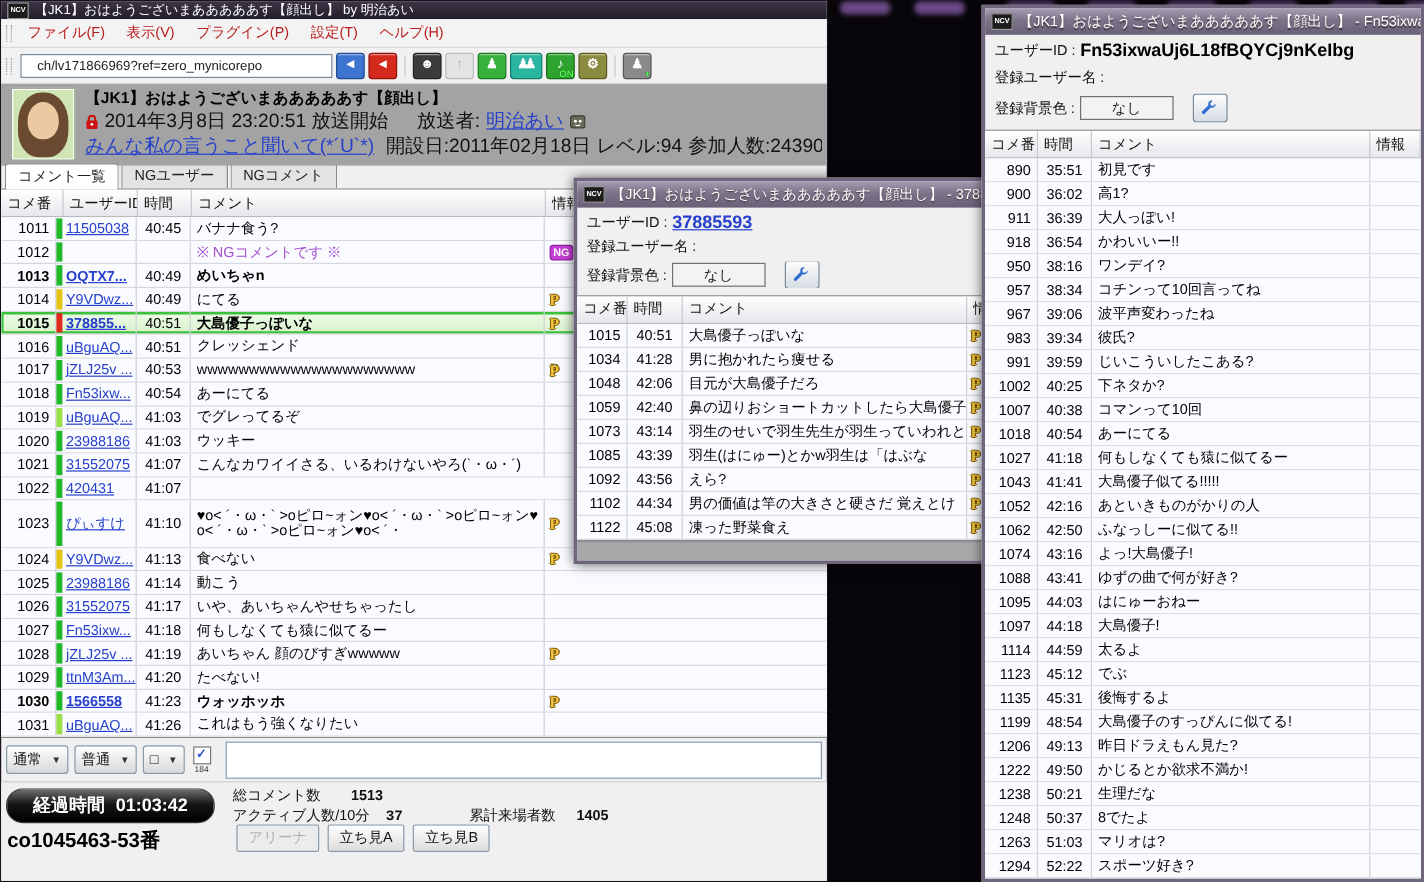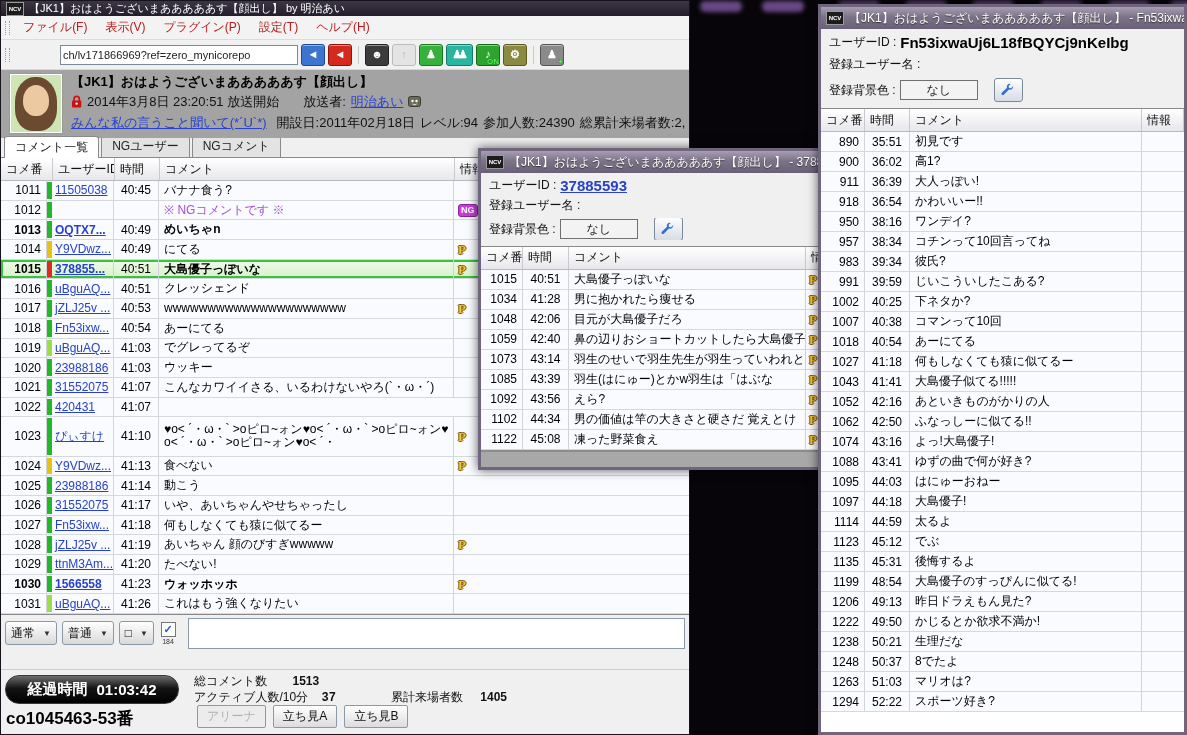--- a/index.html
+++ b/index.html
@@ -26,41 +26,41 @@
            justify-content:center;letter-spacing:0;line-height:1;}
 
   
   .menubar{height:23px;background:#f3f3f3;border-bottom:1px solid #dcdcdc;
            display:flex;align-items:center;font-size:12px;flex:none;}
   .grip{width:3px;height:14px;border-left:1px dotted #9a9a9a;border-right:1px dotted #9a9a9a;
         margin:0 4px;flex:none;}
   .menu-item{padding:2px 9px;color:#b91c1c;}
   .toolbar{height:29px;background:#f1f1f1;border-bottom:1px solid #d8d8d8;
            display:flex;align-items:center;gap:3px;flex:none;}
-  .addr{width:232px;height:18px;border:1px solid #7a8a99;font-size:11px;padding:0 2px;
-        font-family:"Liberation Sans",sans-serif;color:#222;margin-left:43px;}
+  .addr{width:232px;height:18px;border:1px solid #7a8a99;font-size:11px;padding:0 13px;
+        font-family:"Liberation Sans",sans-serif;color:#222;}
   .tbtn{width:22px;height:20px;border:1px solid #777;border-radius:3px;display:flex;
         align-items:center;justify-content:center;color:#fff;font-size:11px;font-weight:bold;
         box-shadow:inset 0 1px 0 rgba(255,255,255,.45);position:relative;flex:none;line-height:1;}
   .tbtn.dis{box-shadow:none;}
   .tbtn .tsub{position:absolute;right:0;bottom:-1px;font-size:8px;color:#5f5;line-height:1;
               text-shadow:0 0 1px #030;}
   .tbtn.squeeze{letter-spacing:-4px;padding-right:3px;}
   .tsep{width:1px;height:18px;background:#c8c8c8;margin:0 3px;flex:none;}
 
   
   .infopanel{height:66px;position:relative;padding:2px 4px 0 70px;flex:none;background:#a3a3a3;}
   .avatar{position:absolute;left:8px;top:3px;width:52px;height:59px;background:#cfe6b4;
           border:1px solid #999;box-shadow:0 0 0 1px #fff inset;overflow:hidden;}
   .avatar .hair{position:absolute;left:5px;top:3px;width:42px;height:54px;
                 border-radius:46% 46% 40% 40%;background:#6b4a32;}
   .avatar .face{position:absolute;left:13px;top:11px;width:26px;height:31px;
                 border-radius:50% 50% 46% 46%;background:#ecc9a0;}
   .bc-title{font-size:13px;font-weight:bold;line-height:19px;white-space:nowrap;overflow:hidden;}
-  .bc-line{font-size:13px;line-height:21px;display:flex;align-items:center;gap:5px;
+  .bc-line{font-size:16px;line-height:21px;display:flex;align-items:center;gap:5px;
            white-space:nowrap;overflow:hidden;color:#111;}
   .blink{color:#2741cc;text-decoration:underline;}
   .sp{display:inline-block;width:14px;}
 
   
   .tabbar{height:19px;display:flex;align-items:flex-end;gap:2px;padding-left:3px;flex:none;}
   .tab{border:1px solid #8a8a8a;border-bottom:none;border-radius:3px 3px 0 0;background:#e3e3e3;
        font-size:12px;padding:1px 10px 2px;color:#222;}
   .tab.active{background:#fff;position:relative;top:1px;padding-top:2px;}
 
@@ -111,21 +111,21 @@
            background:linear-gradient(#fefefe,#d9d9d9);font-size:12px;display:flex;
            align-items:center;padding:0 5px;gap:8px;color:#111;}
   .dropbtn .arr{font-size:8px;color:#333;}
   .chkwrap{display:flex;flex-direction:column;align-items:center;width:18px;line-height:1;}
   .chkbox{width:13px;height:13px;border:1px solid #777;background:#fff;color:#2b57cc;
           font-size:11px;font-weight:bold;display:flex;align-items:center;justify-content:center;}
   .chklabel{font-size:7px;color:#333;margin-top:1px;}
   .cinput{flex:1;height:29px;background:#fff;border:1px solid #8a9aaa;margin-left:6px;}
 
   
-  .statusarea{flex:1;position:relative;border-top:1px solid #cfcfcf;background:#f0f0f0;margin-top:18px;}
+  .statusarea{flex:1;position:relative;border-top:1px solid #cfcfcf;background:#f0f0f0;}
   .pill{position:absolute;left:4px;top:5px;width:172px;height:27px;border-radius:14px;
         background:linear-gradient(#6e6e6e,#151515 45%,#000);border:1px solid #3a3a3a;
         color:#fff;display:flex;align-items:center;justify-content:center;gap:9px;
         font-weight:bold;font-size:15px;}
   .strow{position:absolute;font-size:12px;color:#111;white-space:nowrap;}
   .stv{font-weight:bold;}
   .community{position:absolute;left:5px;top:37px;font-size:17px;font-weight:bold;color:#000;}
   .seatbtns{position:absolute;left:196px;top:35px;display:flex;gap:7px;}
   .sbtn{border:1px solid #8a9aaa;border-radius:2px;background:linear-gradient(#fff,#dcdcdc);
         font-size:12px;padding:2px 9px;color:#111;}
@@ -677,20 +677,26 @@
           <span class="c cr p-cmt">ワンデイ?</span>
           <span class="c p-inf"></span>
         </div>
         <div class="prow">
           <span class="c cr p-no">957</span>
           <span class="c cr p-time">38:34</span>
           <span class="c cr p-cmt">コチンって10回言ってね</span>
           <span class="c p-inf"></span>
         </div>
         <div class="prow">
+          <span class="c cr p-no">967</span>
+          <span class="c cr p-time">39:06</span>
+          <span class="c cr p-cmt">波平声変わったね</span>
+          <span class="c p-inf"></span>
+        </div>
+        <div class="prow">
           <span class="c cr p-no">983</span>
           <span class="c cr p-time">39:34</span>
           <span class="c cr p-cmt">彼氏?</span>
           <span class="c p-inf"></span>
         </div>
         <div class="prow">
           <span class="c cr p-no">991</span>
           <span class="c cr p-time">39:59</span>
           <span class="c cr p-cmt">じいこういしたこある?</span>
           <span class="c p-inf"></span>

